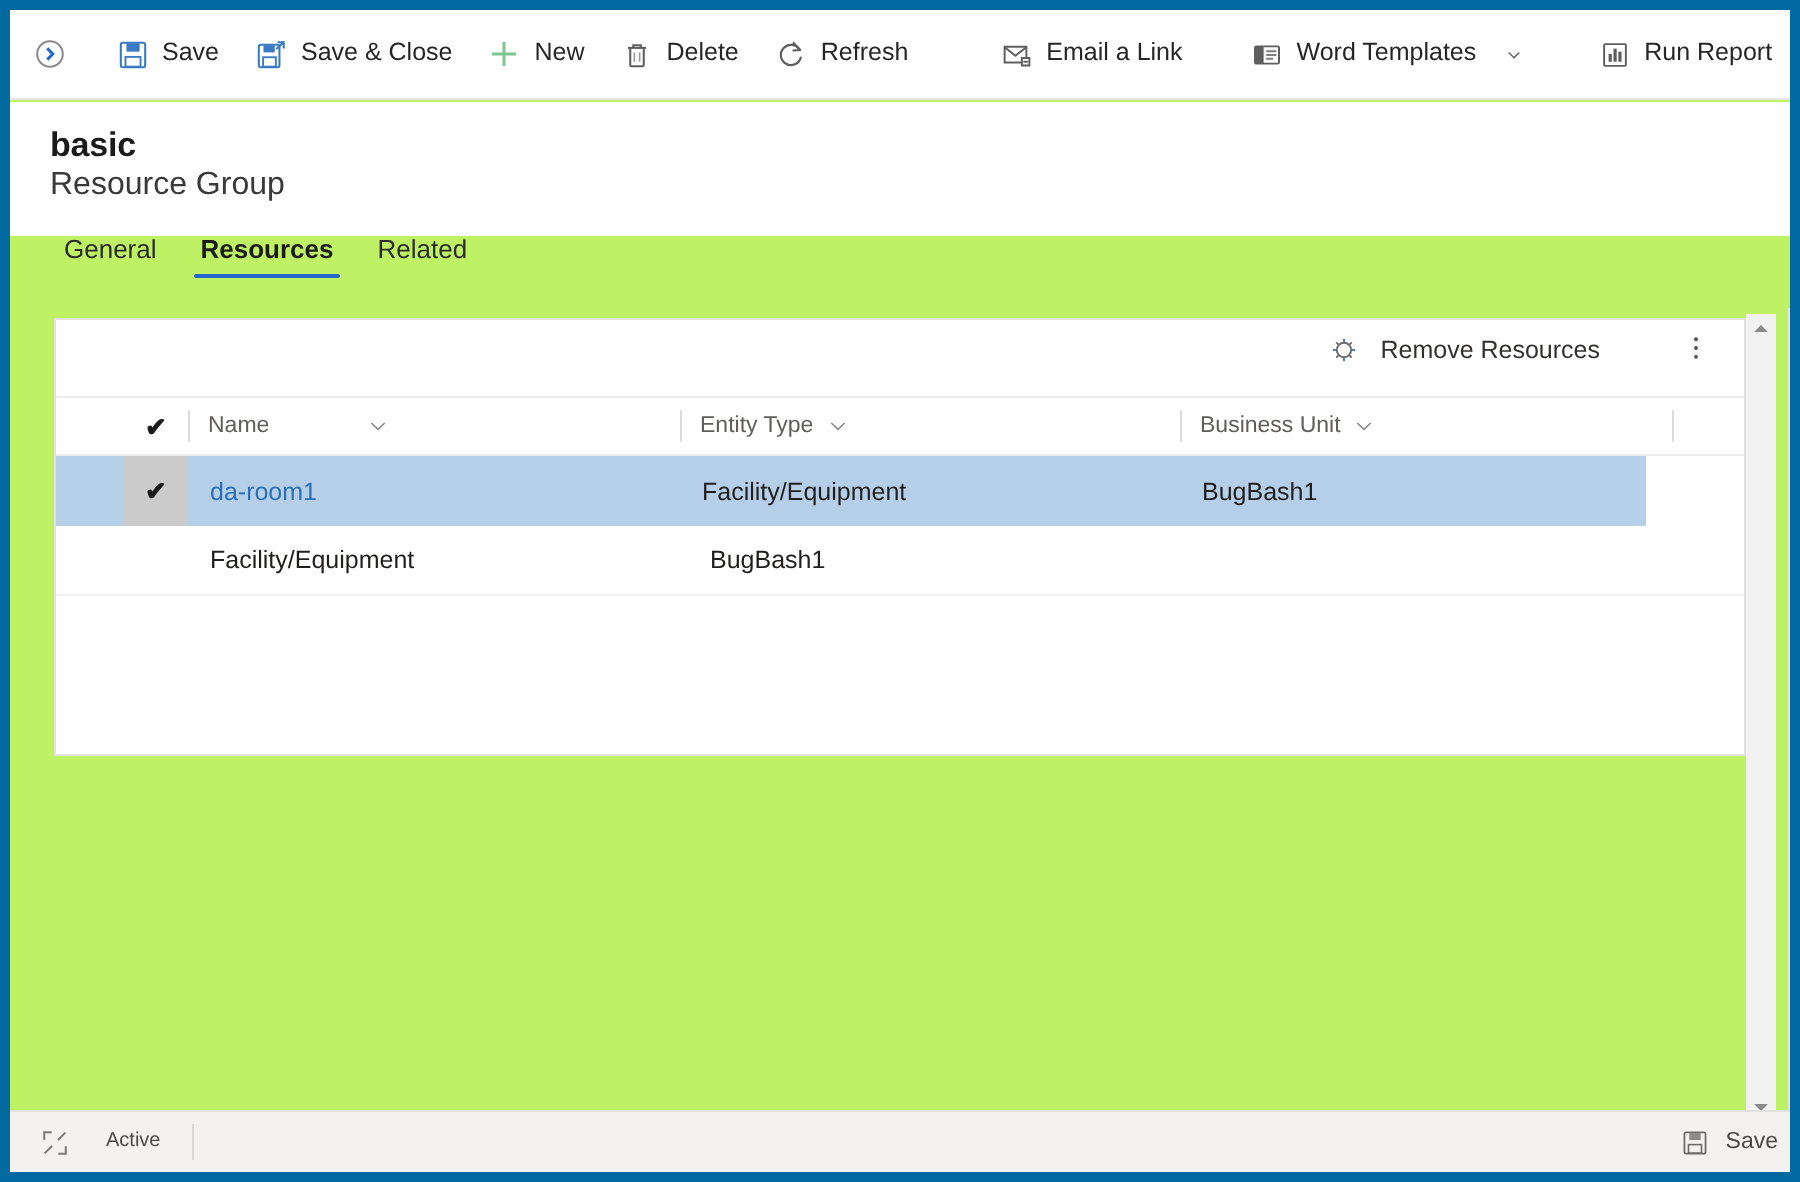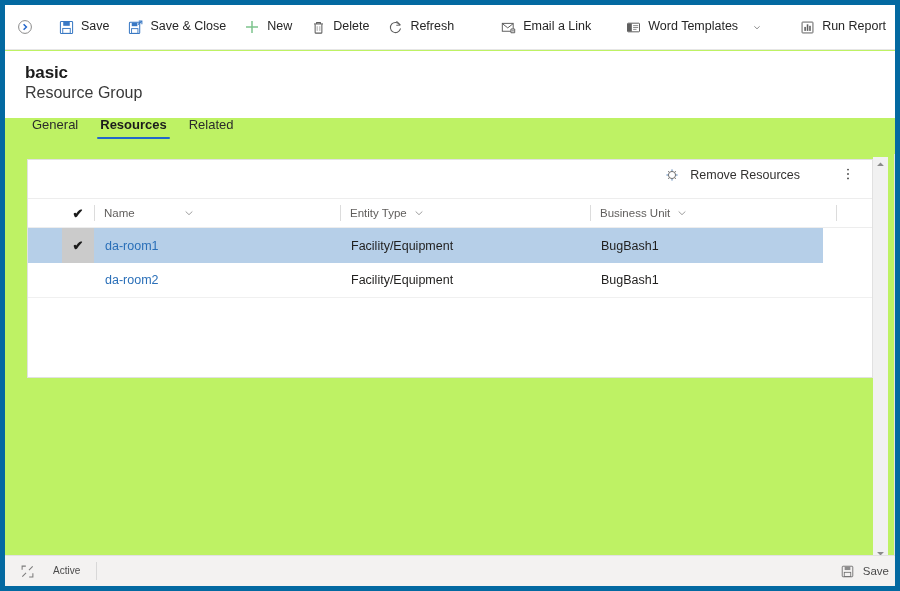--- a/index.html
+++ b/index.html
@@ -428,23 +428,20 @@
       <div class="cell col-entity">
         <span>Facility/Equipment</span>
       </div>
       <div class="cell col-bu">
         <span>BugBash1</span>
       </div>
     </div>
 
     <div class="grid-row">
       <div class="cell-check"></div>
-      <div class="cell col-name link-cell">
-        <span>da-room2</span>
-      </div>
       <div class="cell col-entity">
         <span>Facility/Equipment</span>
       </div>
       <div class="cell col-bu">
         <span>BugBash1</span>
       </div>
     </div>
 
   </div>
 

